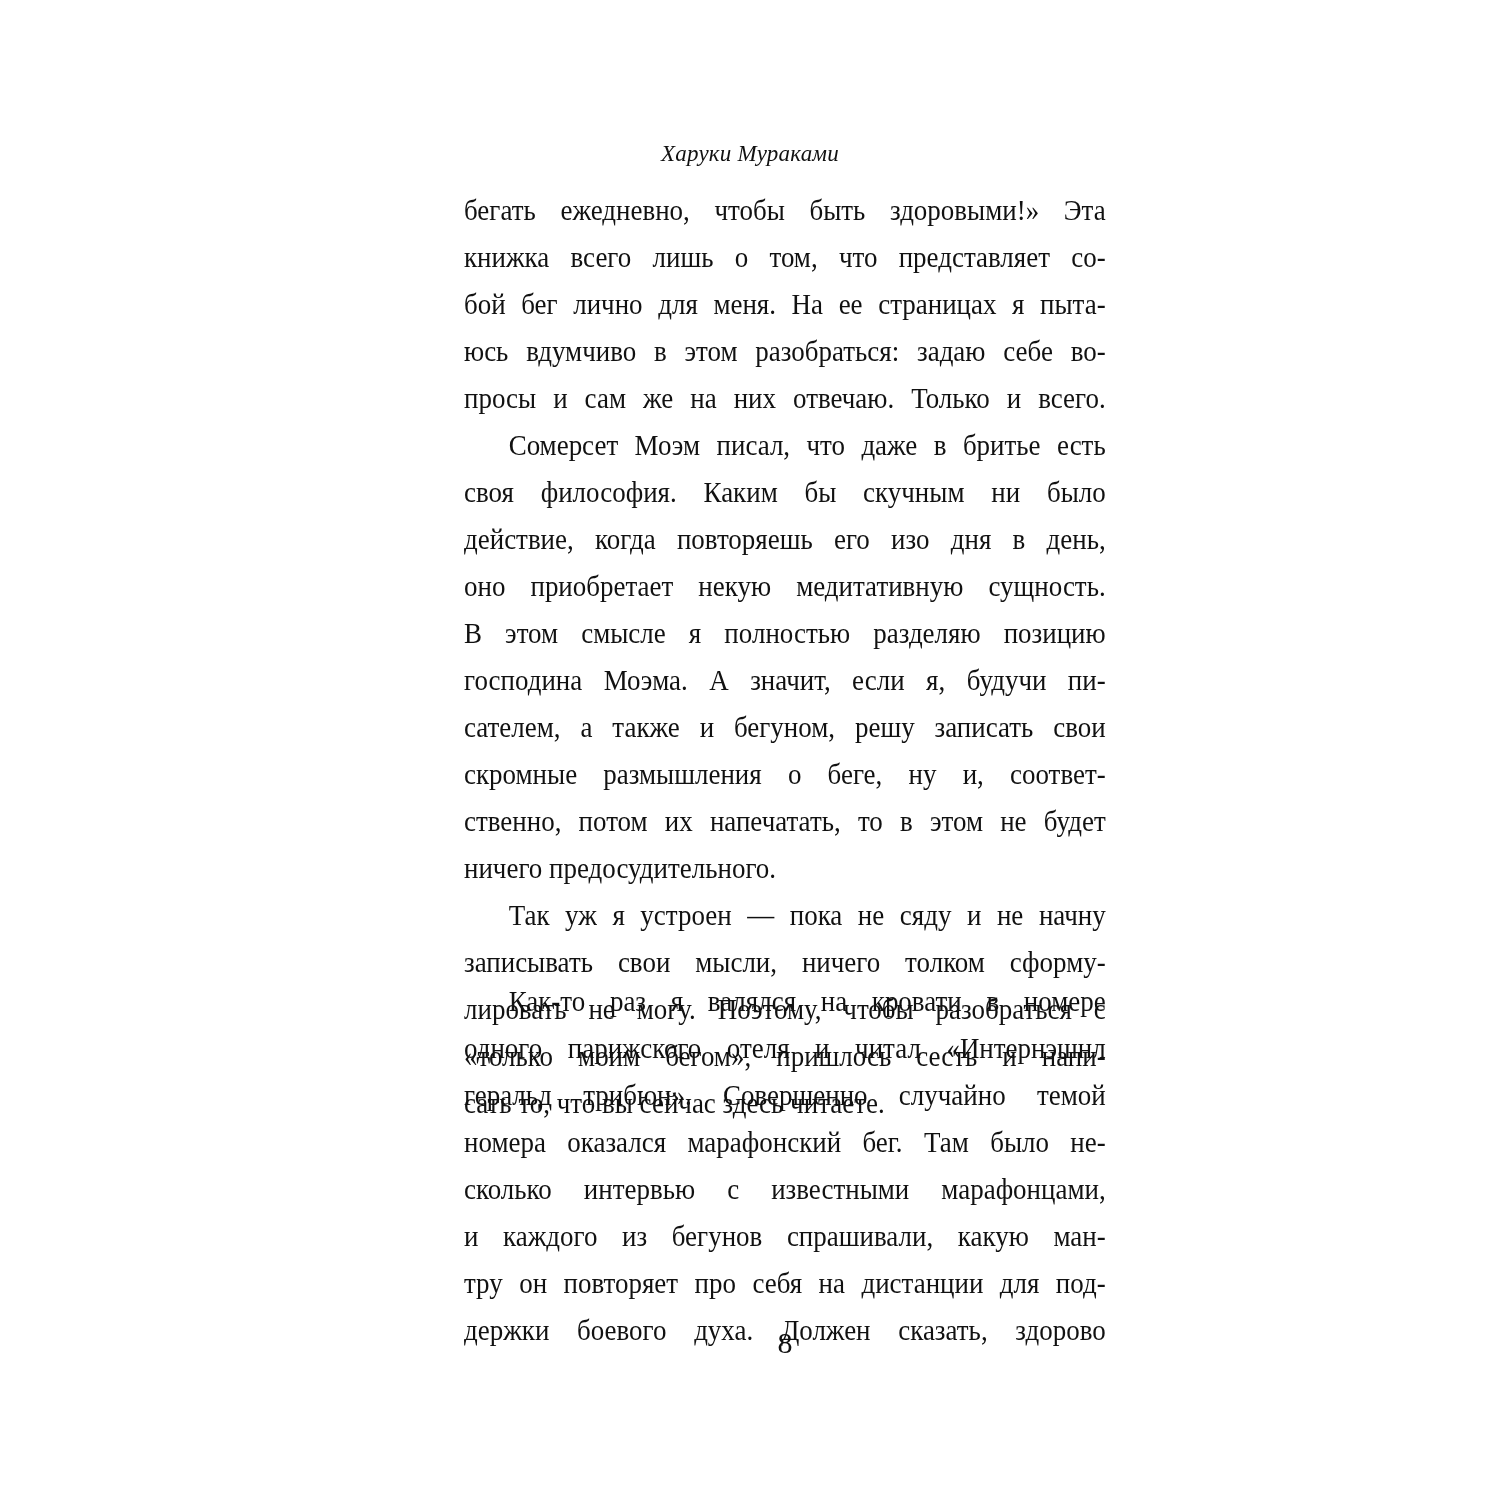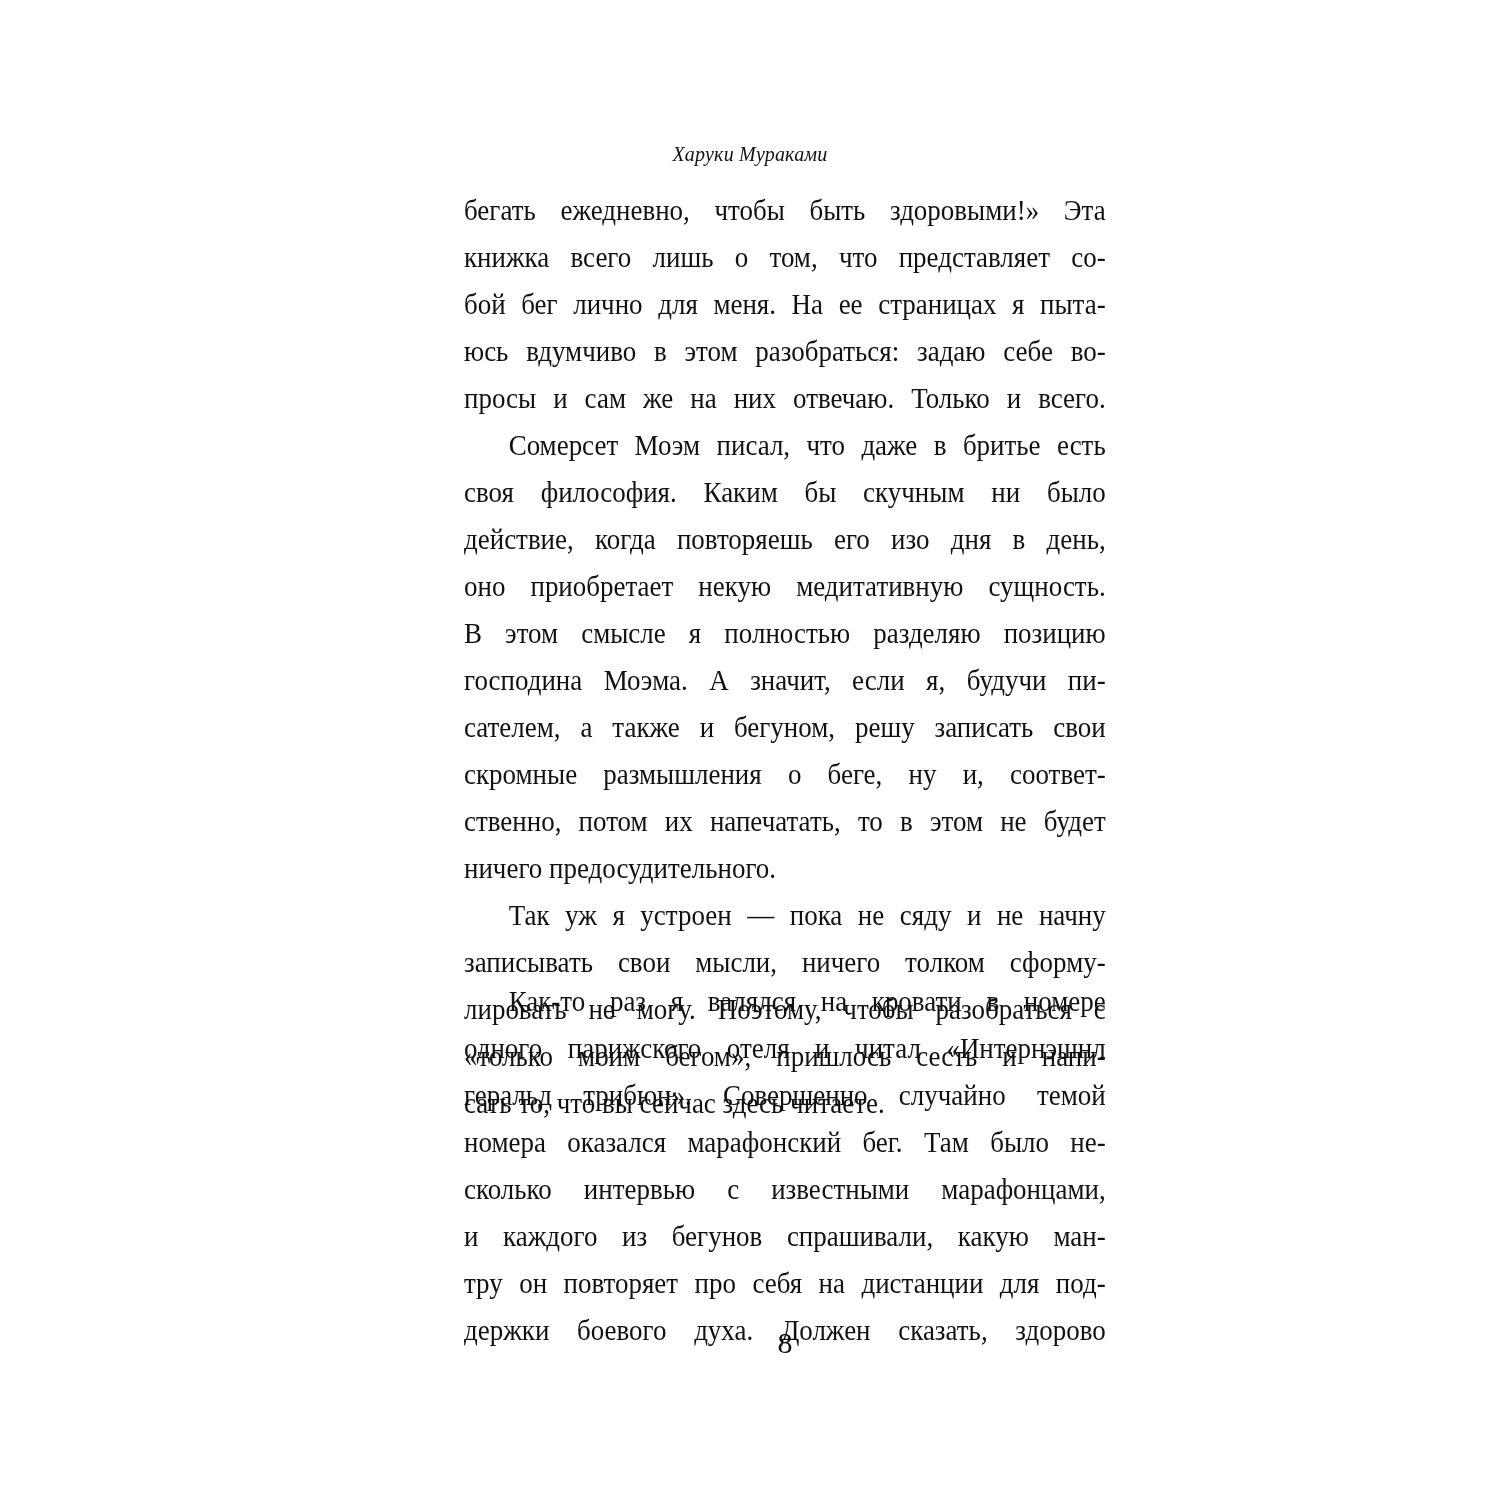--- a/index.html
+++ b/index.html
@@ -15,21 +15,21 @@
       font-family: "Liberation Serif", "DejaVu Serif", serif;
       color: #111111;
     }
     .running-head {
       position: absolute;
       top: 138px;
       left: 0;
       width: 1500px;
       text-align: center;
       font-style: italic;
-      font-size: 20px;
+      font-size: 23px;
       line-height: 32px;
       letter-spacing: 0.2px;
     }
     .text-block {
       position: absolute;
       left: 464px;
       width: 642px;
       top: 0;
     }
     .line {

